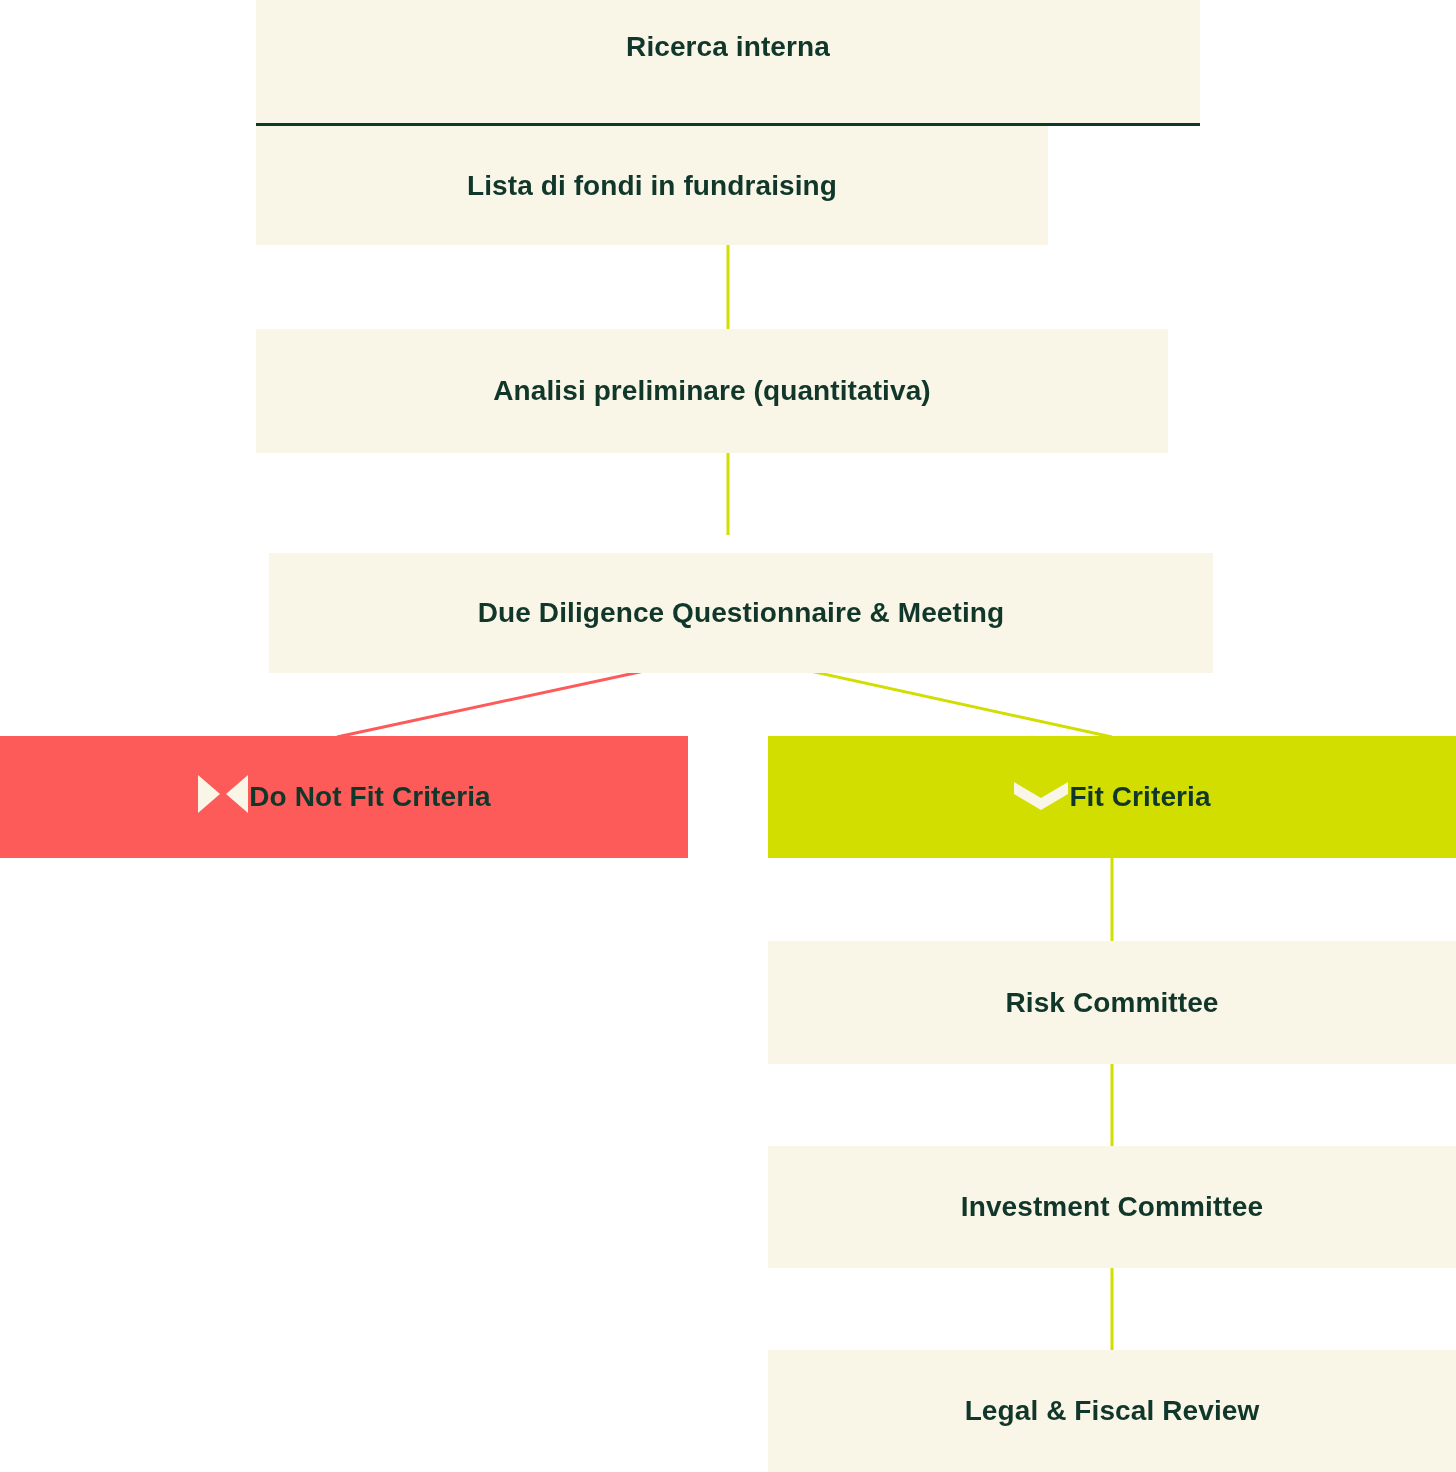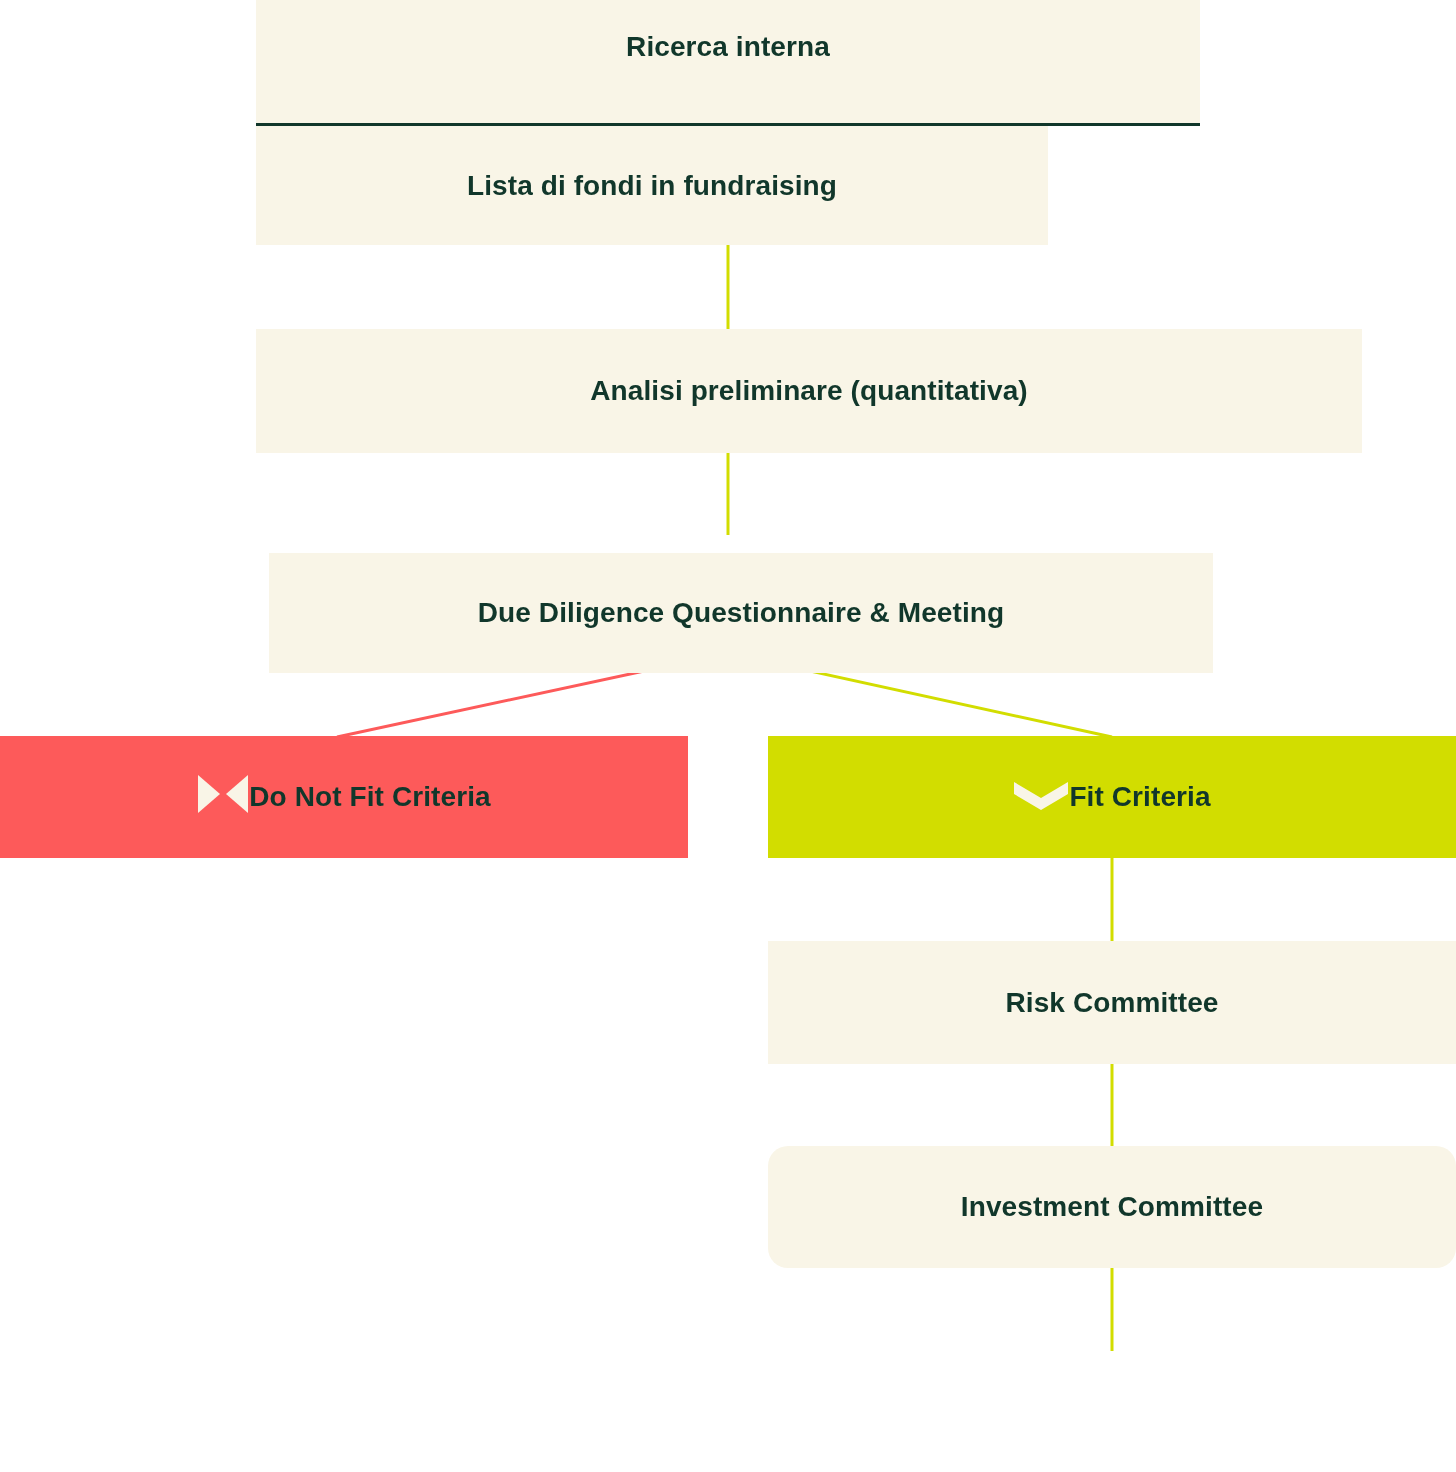--- a/index.html
+++ b/index.html
@@ -73,21 +73,21 @@
   <div class="node node-cream" style="left:256px; top:-30px; width:944px; height:154px;">
     <span>Ricerca interna</span>
   </div>
 
   <div class="node-sep" style="left:256px; top:123px; width:944px; height:3px;"></div>
 
   <div class="node node-cream" style="left:256px; top:126px; width:792px; height:119px;">
     <span>Lista di fondi in fundraising</span>
   </div>
 
-  <div class="node node-cream" style="left:256px; top:329px; width:1106px; height:124px;align-items:center;">
+  <div class="node node-cream" style="left:256px; top:329px; width:912px; height:124px;align-items:center;">
     <span>Analisi preliminare (quantitativa)</span>
   </div>
 
   <div class="node node-cream" style="left:269px; top:534px; width:944px; height:120px;margin-top:19px;">
     <span>Due Diligence Questionnaire &amp; Meeting</span>
   </div>
 
   <div class="node node-red" style="left:0px; top:736px; width:688px; height:122px;">
     <div class="branch-node-inner">
       <span class="icon-x">
@@ -108,18 +108,21 @@
         </svg>
       </span>
       <span>Fit Criteria</span>
     </div>
   </div>
 
   <div class="node node-cream" style="left:768px; top:941px; width:688px; height:123px;">
     <span>Risk Committee</span>
   </div>
 
-  <div class="node node-cream" style="left:768px; top:1146px; width:688px; height:122px;border-radius:20px;">
+  <div class="node node-cream" style="left:768px; top:1146px; width:688px; height:122px;">
     <span>Investment Committee</span>
   </div>
 
+  <div class="node node-cream" style="left:768px; top:1350px; width:688px; height:122px;">
+    <span>Legal &amp; Fiscal Review</span>
+  </div>
 
 </div>
 
 </body></html>

